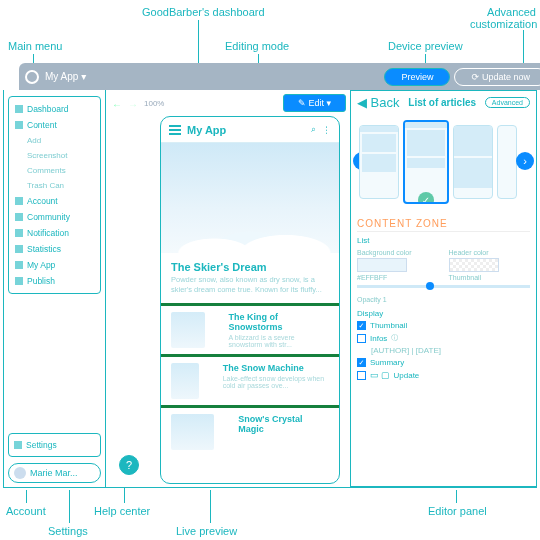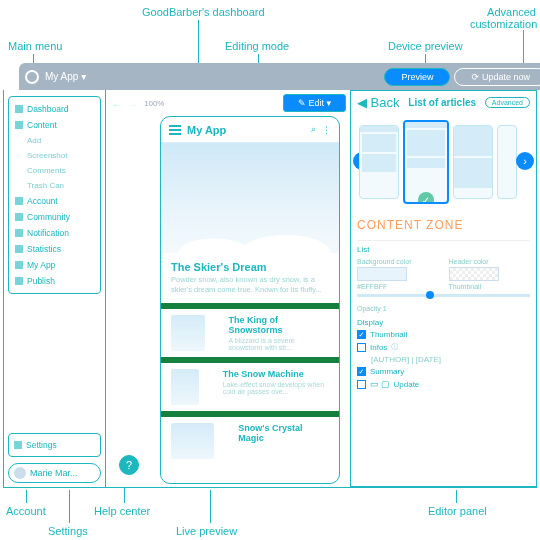--- a/index.html
+++ b/index.html
@@ -28,38 +28,38 @@
 .toolbar .zoom{color:#9ab;font-size:8px}
 .edit-btn{margin-left:auto;background:#0a8cff;color:#fff;padding:3px 14px;border-radius:3px;border:1.5px solid #1cb7bf;font-size:9px;display:flex;align-items:center;gap:3px}
 .phone{position:absolute;left:156px;top:26px;width:180px;height:368px;border:1.5px solid #1cb7bf;border-radius:10px;background:#fff;overflow:hidden}
 .ph-head{height:26px;border-bottom:1px solid #d9eef6;display:flex;align-items:center;padding:0 8px;gap:6px}
 .ph-head .ham{width:12px;height:10px;background:linear-gradient(#1cb7bf,#1cb7bf) 0 0/100% 2px no-repeat,linear-gradient(#1cb7bf,#1cb7bf) 0 4px/100% 2px no-repeat,linear-gradient(#1cb7bf,#1cb7bf) 0 8px/100% 2px no-repeat}
 .ph-head .title{font-weight:bold;color:#1cb7bf;font-size:11px;flex:1}
 .hero{height:110px;background:linear-gradient(180deg,#cfe9f7 0%,#e8f4fb 60%,#f4fafd 100%);position:relative}
 .hero::after{content:"";position:absolute;bottom:0;left:0;right:0;height:50px;background:radial-gradient(ellipse at 30% 100%,#fff 20%,transparent 21%),radial-gradient(ellipse at 70% 100%,#fff 25%,transparent 26%),radial-gradient(ellipse at 50% 100%,#eef8fd 30%,transparent 31%)}
 .art-title{padding:8px 10px 2px;font-weight:bold;font-size:11px;color:#1cb7bf}
 .art-sub{padding:0 10px 8px;font-size:7.5px;color:#9cd5d9;line-height:1.3}
-.card{display:flex;padding:6px 10px;gap:24px;border-top:6px solid #15803d}
+.card{display:flex;padding:6px 10px;gap:24px;border-top:3px solid #15803d}
 .thumb{width:44px;height:36px;background:linear-gradient(180deg,#d4ecf8,#eef7fc);border-radius:2px}
 .card-txt .t{font-weight:bold;font-size:9px;color:#1cb7bf}
 .card-txt .s{font-size:7px;color:#a8d8db;margin-top:2px}
 .panel{position:absolute;right:0;top:0;width:186px;height:100%;border:1.5px solid #1cb7bf;border-right:none;background:#fff;padding:4px 6px}
 .p-head{display:flex;align-items:center;gap:4px;margin-bottom:4px}
 .back{color:#1cb7bf;font-size:13px}
 .p-title{flex:1;text-align:center;font-weight:bold;font-size:10px;color:#1cb7bf}
 .adv{border:1.5px solid #1cb7bf;border-radius:8px;padding:1px 6px;font-size:7px;color:#1cb7bf}
 .templates{position:relative;height:96px;margin-bottom:6px;display:flex;align-items:center}
 .tpl{width:40px;height:74px;border:1px solid #bfe4f2;border-radius:4px;margin:0 2px;background:#f3fafd;position:relative;overflow:hidden}
 .tpl.sel{border:2px solid #0a8cff;height:84px;width:46px}
 .tpl .bar{height:6px;background:#d4ecf8;margin-bottom:2px}
 .tpl .blk{height:18px;background:#d4ecf8;margin:2px}
 .check{position:absolute;bottom:-6px;left:50%;transform:translateX(-50%);width:16px;height:16px;border-radius:50%;background:#5fc9a8;color:#fff;display:flex;align-items:center;justify-content:center;font-size:10px}
 .navc{position:absolute;width:18px;height:18px;border-radius:50%;background:#0a8cff;color:#fff;display:flex;align-items:center;justify-content:center;font-size:11px;top:38px}
 .navc.l{left:-4px}.navc.r{right:-4px}
-.section-t{font-size:12px;color:#ff9d5c;letter-spacing:1px;margin:8px 0 4px;border-bottom:1px solid #eee;padding-bottom:8px}
+.section-t{font-size:10px;color:#ff9d5c;letter-spacing:1px;margin:8px 0 4px;border-bottom:1px solid #eee;padding-bottom:2px}
 .fld-row{display:flex;gap:10px;margin-bottom:4px}
 .fld{flex:1}
 .fld .fl{font-size:7px;color:#8cc}
 .swatch{width:50px;height:14px;background:#e8f4fb;border:1px solid #cde;margin-top:2px}
 .hex{font-size:7px;color:#8cc;margin-top:2px}
 .slider{height:3px;background:#cfe9f7;margin:4px 0 8px;position:relative}
 .slider::after{content:"";position:absolute;left:40%;top:-3px;width:8px;height:8px;border-radius:50%;background:#0a8cff}
 .chk{display:flex;align-items:center;gap:4px;font-size:8px;color:#1cb7bf;margin:3px 0}
 .chk .box{width:9px;height:9px;border:1px solid #0a8cff;background:#0a8cff;color:#fff;display:flex;align-items:center;justify-content:center;font-size:7px}
 .chk .box.e{background:#fff}

